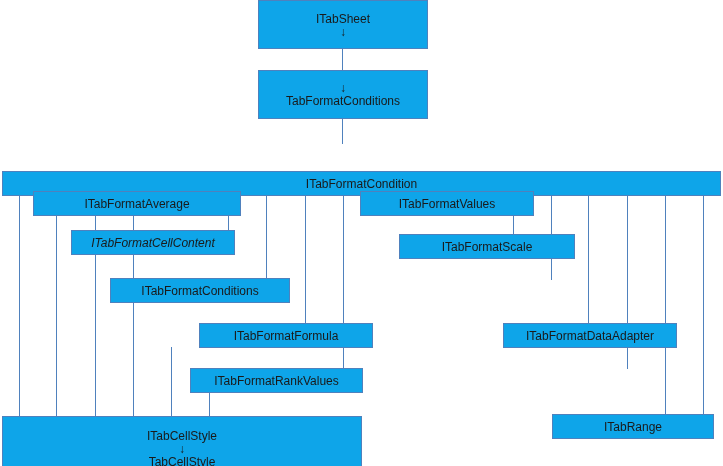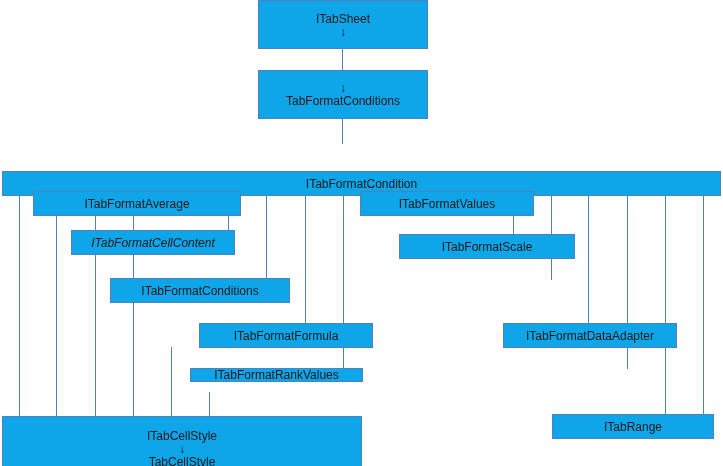--- a/index.html
+++ b/index.html
@@ -109,21 +109,21 @@
   </div>
 
   <div class="box" style="left:110px; top:278px; width:180px; height:25px;">
     <span class="line1">ITabFormatConditions</span>
   </div>
 
   <div class="box" style="left:151px; top:323px; width:174px; height:25px;margin-left:48px;">
     <span class="line1">ITabFormatFormula</span>
   </div>
 
-  <div class="box" style="left:190px; top:368px; width:173px; height:14px;justify-content:center;">
+  <div class="box" style="left:190px; top:368px; width:173px; height:25px;justify-content:center;">
     <span class="line1">ITabFormatRankValues</span>
   </div>
 
   <div class="box" style="left:360px; top:191px; width:174px; height:25px;">
     <span class="line1">ITabFormatValues</span>
   </div>
 
   <div class="box" style="left:399px; top:234px; width:176px; height:25px;">
     <span class="line1">ITabFormatScale</span>
   </div>

